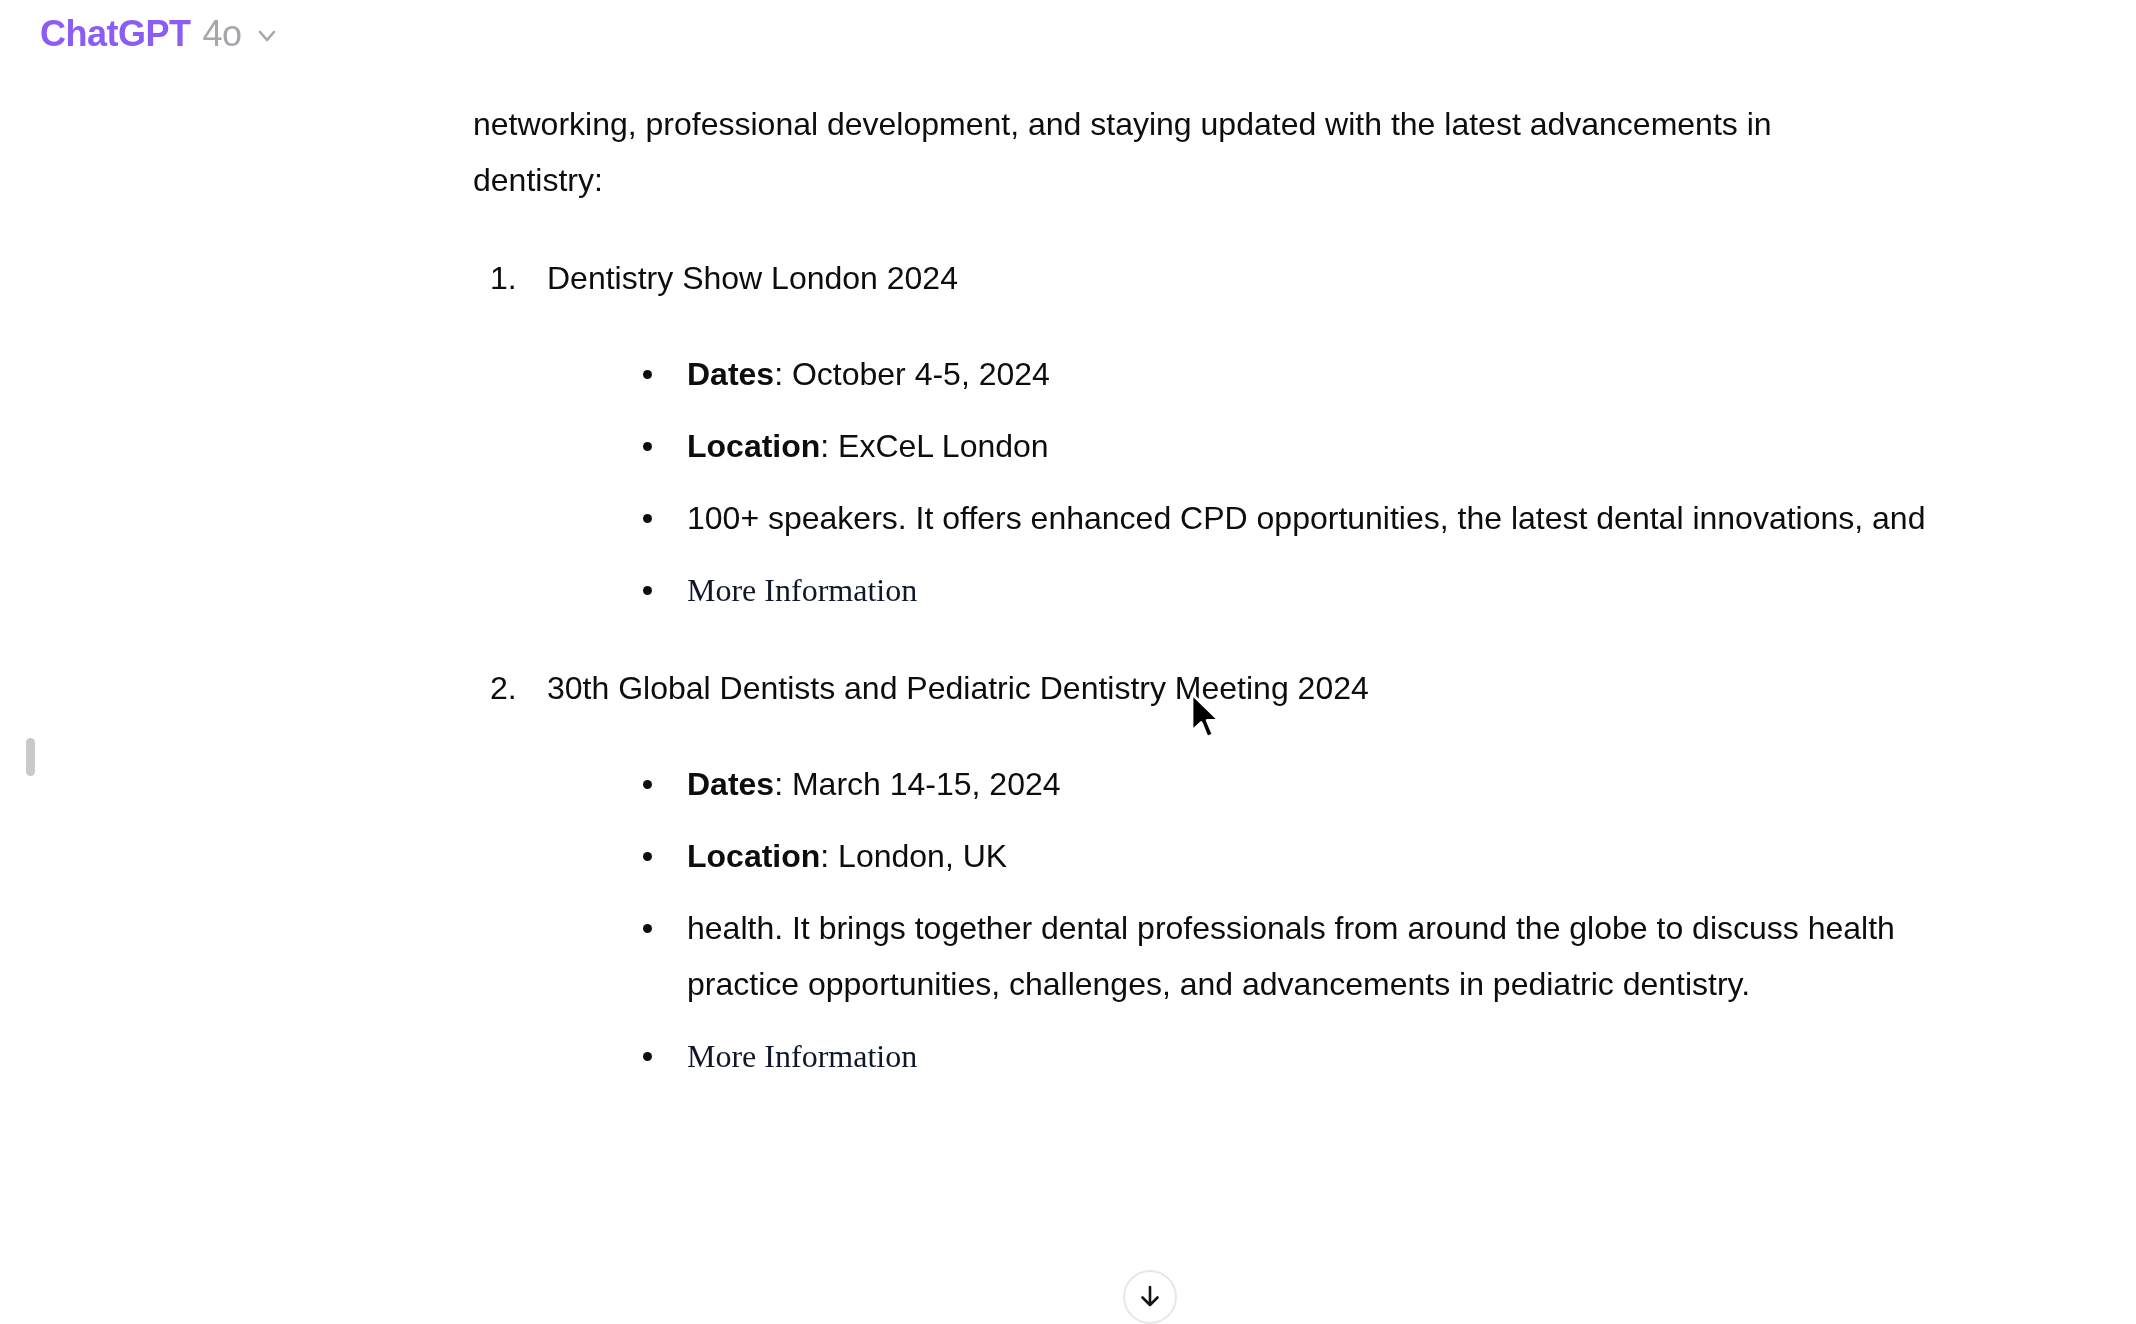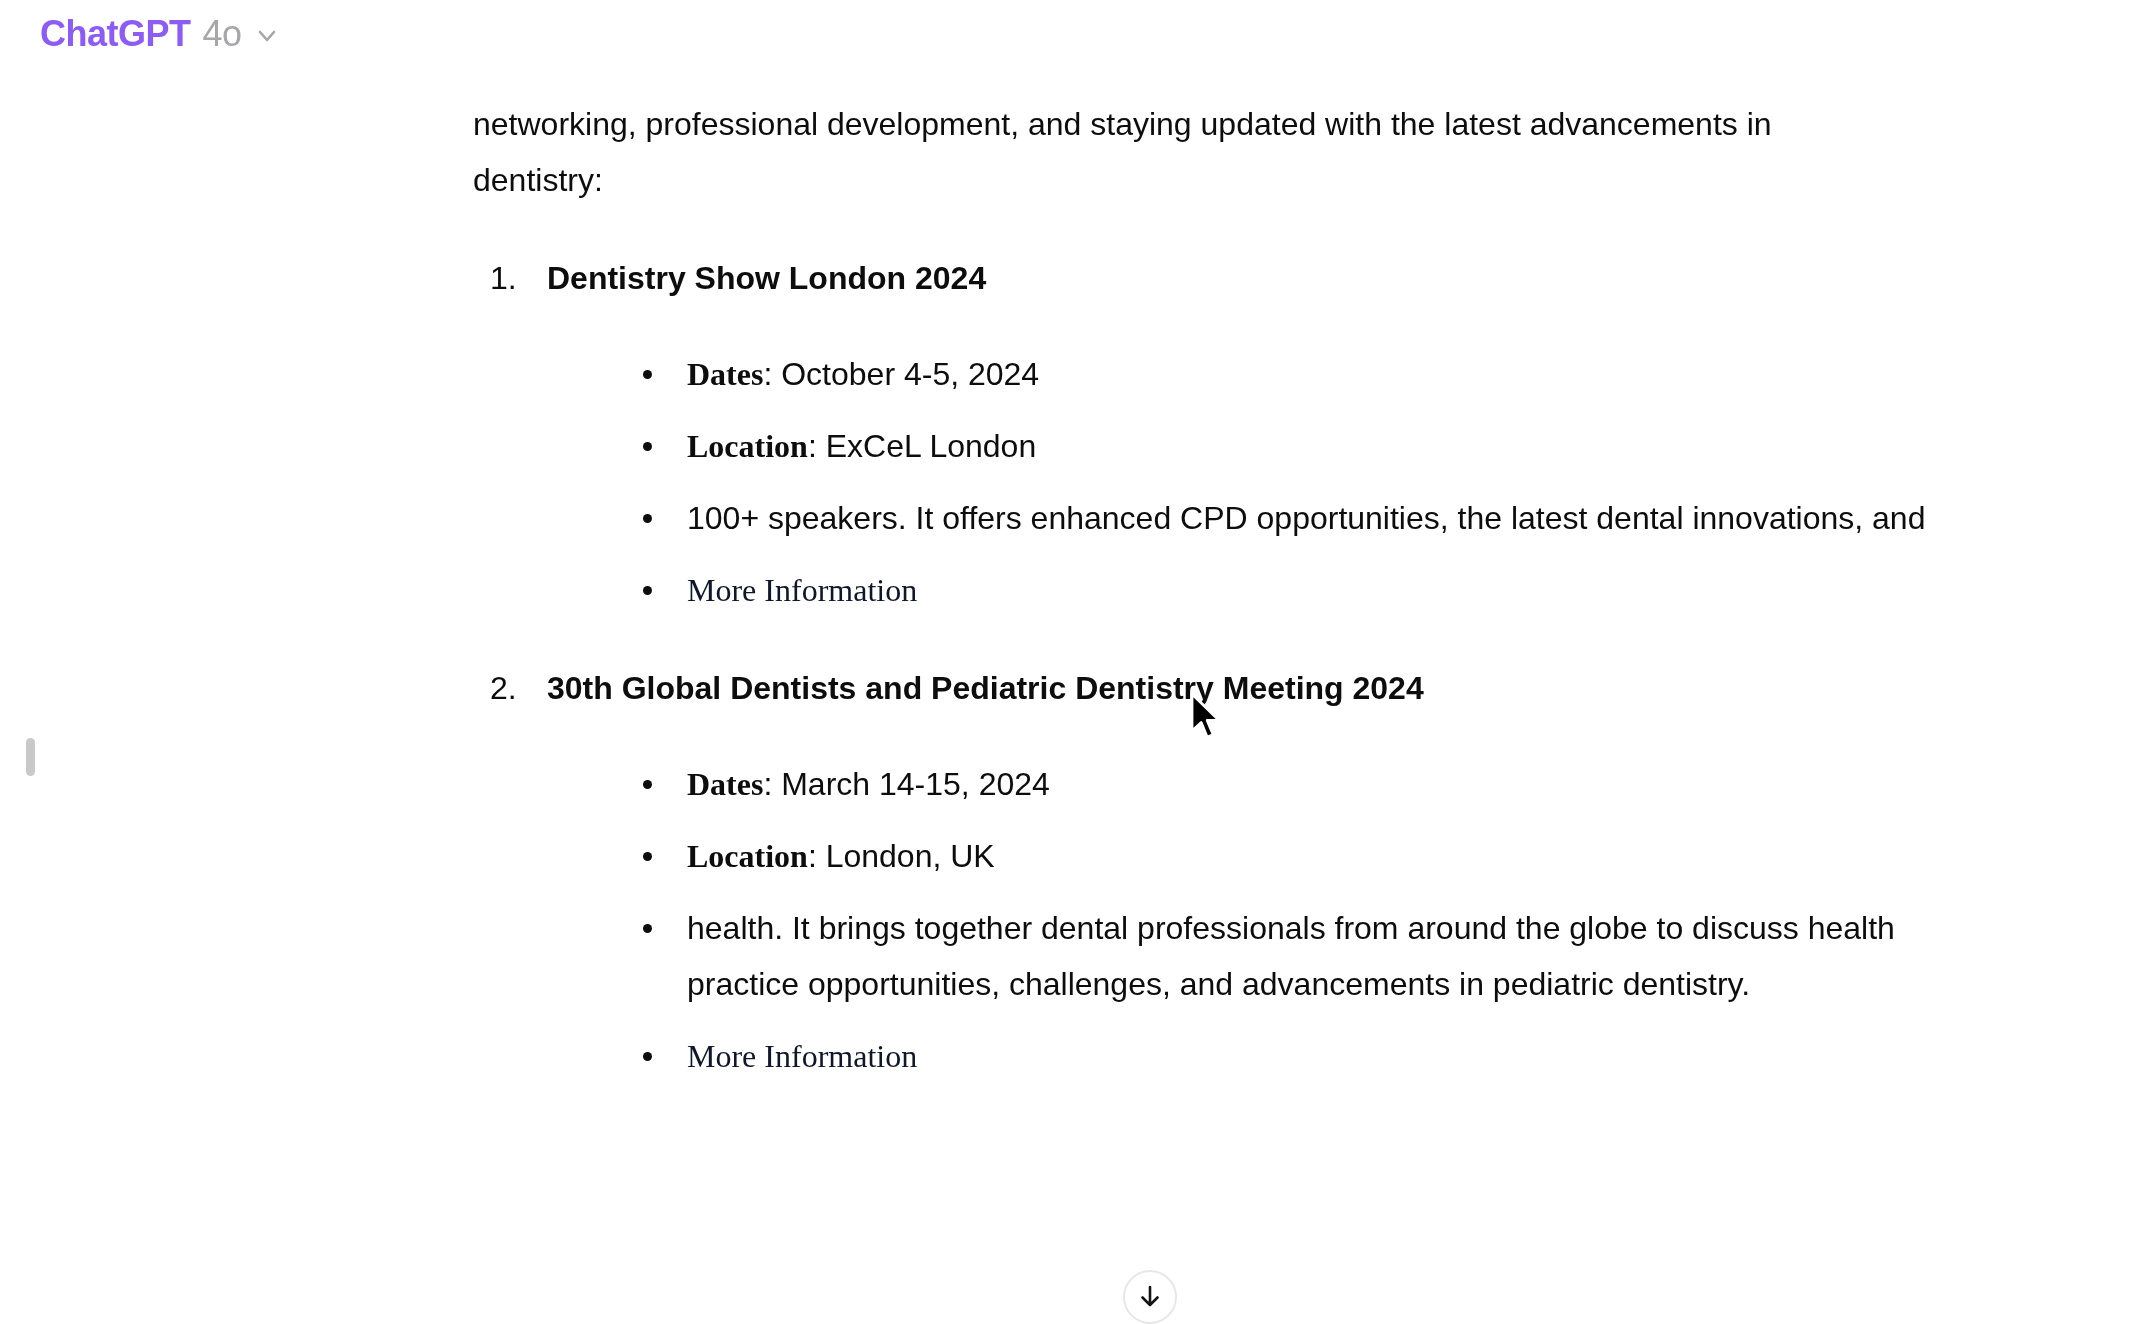--- a/index.html
+++ b/index.html
@@ -32,30 +32,30 @@
   .msg {
     position: absolute; left: 473px; top: 96px; width: 1560px;
     font-size: 32px; line-height: 56px; color: #0d0d0d;
   }
   .line { display: block; white-space: nowrap; }
 
   .intro { margin: 0 0 42px 0; }
 
   .oli { position: relative; margin-top: 42px; padding-left: 74px; }
   .oli .num { position: absolute; left: 17px; top: 0; font-weight: 400; }
-  .oli .t   { font-size: 32px; line-height: 56px; font-weight: 700; white-space: nowrap; }
+  .oli .t   { font-size: 32px; line-height: 56px; font-weight: 400; white-space: nowrap; }
 
   .bullets { margin-top: 40px; list-style: none; }
   .bl { position: relative; padding-left: 140px; margin-top: 16px; }
   .bl:first-child { margin-top: 0; }
   .bl::before {
     content: ""; position: absolute; left: 96px; top: 24px;
     width: 9px; height: 9px; border-radius: 50%; background: #0d0d0d;
   }
-  .bl b { font-weight: 700; font-family: Liberation Serif, serif; }
+  .bl b { font-weight: 700; }
 
   a.more { color: #0f172a; text-decoration: none; cursor: pointer; white-space: nowrap; font-family: Liberation Serif, serif; }
 
   
   .scroll-down {
     position: absolute; left: 1123px; top: 1270px;
     width: 54px; height: 54px; border-radius: 50%;
     background: #ffffff; border: 2px solid #e7e7e7;
     display: flex; align-items: center; justify-content: center;
     cursor: pointer;

